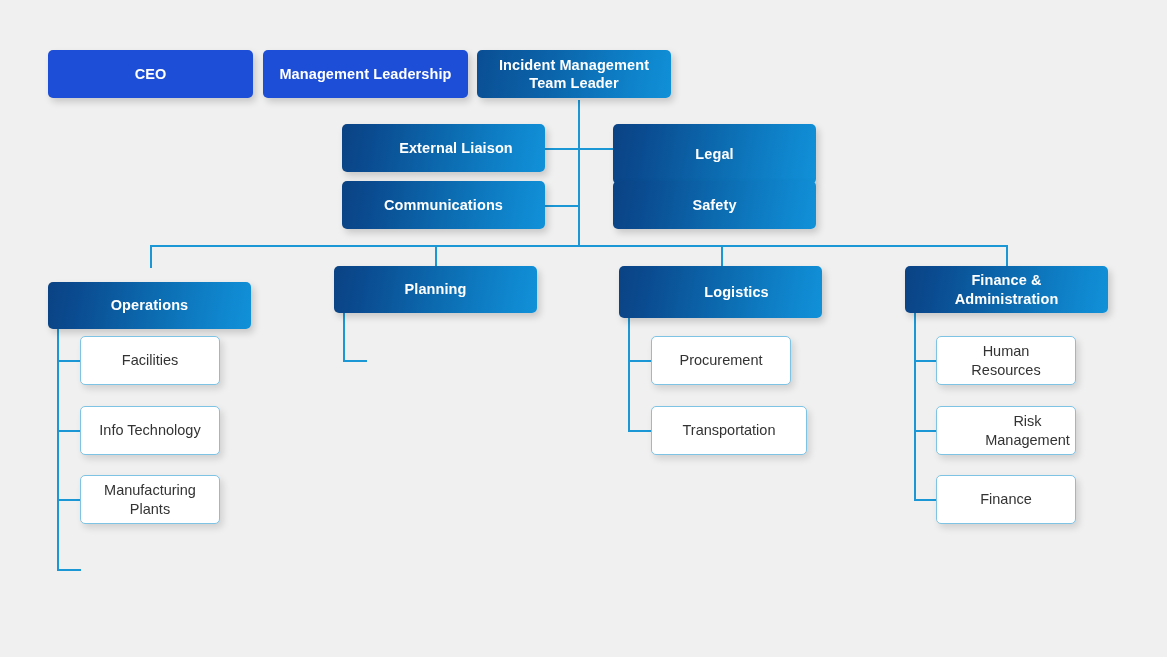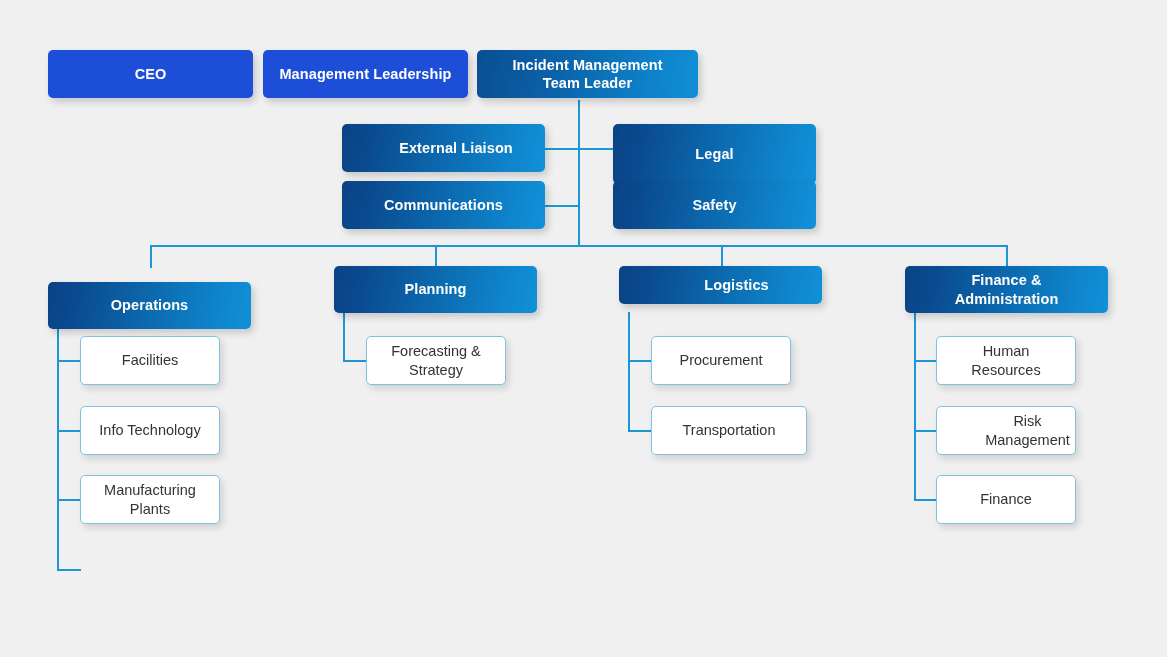--- a/index.html
+++ b/index.html
@@ -110,21 +110,21 @@
   <div class="conn h" style="left:914px; top:360px; width:24px;"></div>
   <div class="conn h" style="left:914px; top:430px; width:24px;"></div>
   <div class="conn h" style="left:914px; top:499px; width:24px;"></div>
 
   <div class="node blue flat" style="left:48px; top:50px; width:205px; height:48px;">
     <span>CEO</span>
   </div>
   <div class="node blue flat" style="left:263px; top:50px; width:205px; height:48px;">
     <span>Management Leadership</span>
   </div>
-  <div class="node blue grad-soft" style="left:477px; top:50px; width:221px; height:48px;">
+  <div class="node blue grad-soft" style="left:477px; top:50px; width:194px; height:48px;">
     <span>Incident Management
 Team Leader</span>
   </div>
 
   <div class="node blue grad" style="left:342px; top:124px; width:203px; height:48px;padding-left:25px;">
     <span>External Liaison</span>
   </div>
   <div class="node blue grad" style="left:613px; top:124px; width:203px; height:60px;">
     <span>Legal</span>
   </div>
@@ -134,43 +134,39 @@
   <div class="node blue grad" style="left:613px; top:181px; width:203px; height:48px;">
     <span>Safety</span>
   </div>
 
   <div class="node blue grad" style="left:48px; top:282px; width:203px; height:47px;">
     <span>Operations</span>
   </div>
   <div class="node blue grad" style="left:334px; top:266px; width:203px; height:47px;">
     <span>Planning</span>
   </div>
-  <div class="node blue grad" style="left:619px; top:266px; width:203px; height:38px;padding-left:32px;">
+  <div class="node blue grad" style="left:619px; top:266px; width:203px; height:52px;padding-left:32px;">
     <span>Logistics</span>
   </div>
   <div class="node blue grad" style="left:905px; top:266px; width:203px; height:47px;">
     <span>Finance &amp;
 Administration</span>
   </div>
 
   <div class="node leaf" style="left:80px; top:336px; width:140px; height:49px;">
     <span>Facilities</span>
   </div>
   <div class="node leaf" style="left:80px; top:406px; width:140px; height:49px;">
     <span>Info Technology</span>
   </div>
   <div class="node leaf" style="left:80px; top:475px; width:140px; height:49px;">
     <span>Manufacturing
 Plants</span>
   </div>
 
-  <div class="node leaf" style="left:366px; top:336px; width:140px; height:49px;">
-    <span>Forecasting &amp;
-Strategy</span>
-  </div>
 
   <div class="node leaf" style="left:651px; top:336px; width:140px; height:49px;">
     <span>Procurement</span>
   </div>
   <div class="node leaf" style="left:651px; top:406px; width:156px; height:49px;">
     <span>Transportation</span>
   </div>
 
   <div class="node leaf" style="left:936px; top:336px; width:140px; height:49px;">
     <span>Human

